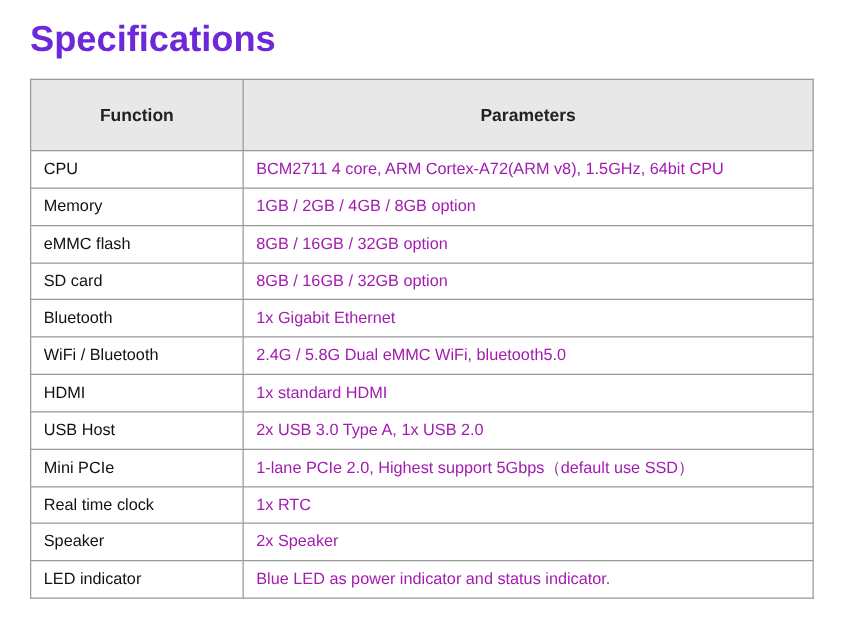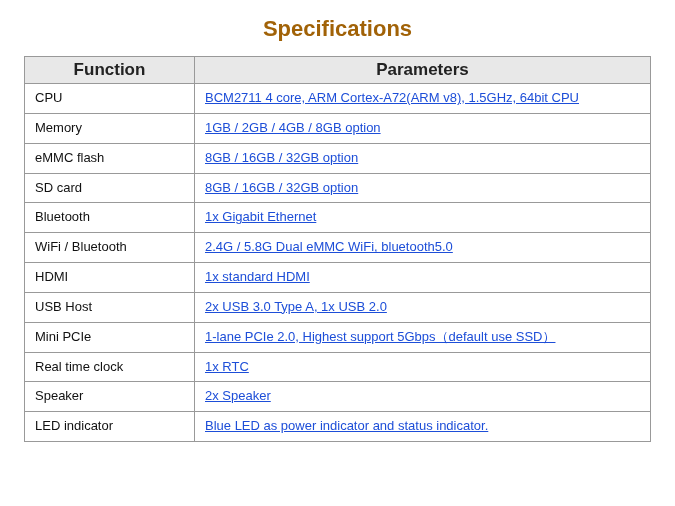--- a/index.html
+++ b/index.html
@@ -6,54 +6,53 @@
     body {
       font-family: Arial, sans-serif;
       font-size: 13px;
       background: #fff;
       color: #222;
       width: 675px;
       min-height: 506px;
       padding: 16px 24px 24px 24px;
     }
     h1 {
-      text-align: center;
-      font-size: 22px;
+      text-align: left;
+      font-size: 29px;
       font-weight: bold;
       margin-bottom: 14px;
-      color: #a16207;
+      color: #6d28d9;
     }
     table {
       width: 100%;
       border-collapse: collapse;
       border: 1px solid #999;
     }
     thead tr th {
       background: #e8e8e8;
       border: 1px solid #999;
-      padding: 3px 10px;
+      padding: 20px 10px;
       font-weight: bold;
-      font-size: 17px;
+      font-size: 14px;
       text-align: center;
     }
     tbody tr td {
       border: 1px solid #999;
       padding: 5px 10px;
       vertical-align: top;
       line-height: 1.45;
       margin-top: 24px;
     }
     tbody tr td:first-child {
       width: 170px;
       font-weight: normal;
       color: #111;
     }
     tbody tr td:last-child {
-      color: #1d4ed8;
-      text-decoration: underline;
+      color: #a21caf;
     }
   </style>
 </head>
 <body>
 
 <h1>Specifications</h1>
 
 <table>
   <thead>
     <tr>

